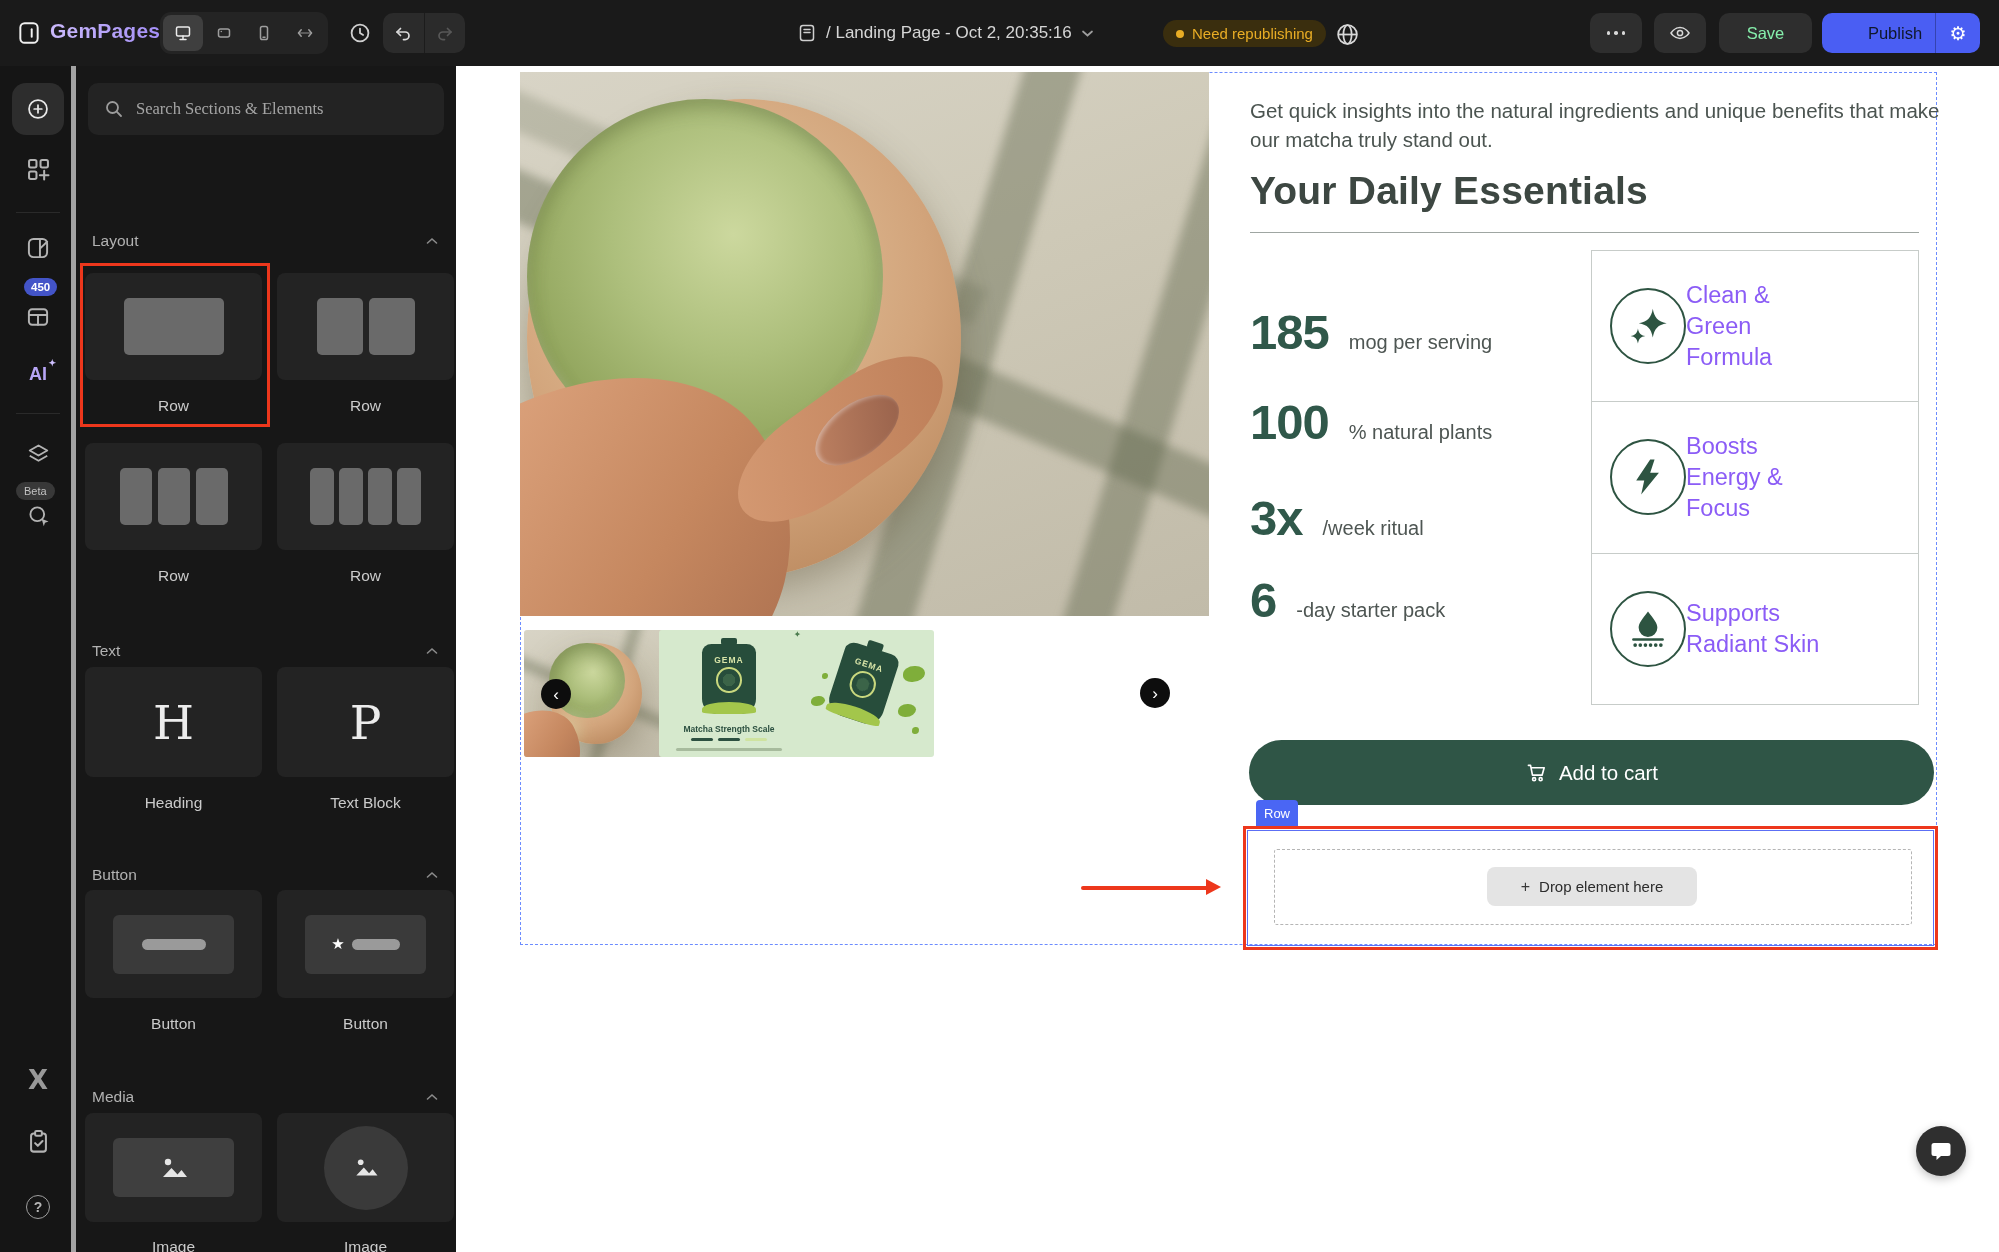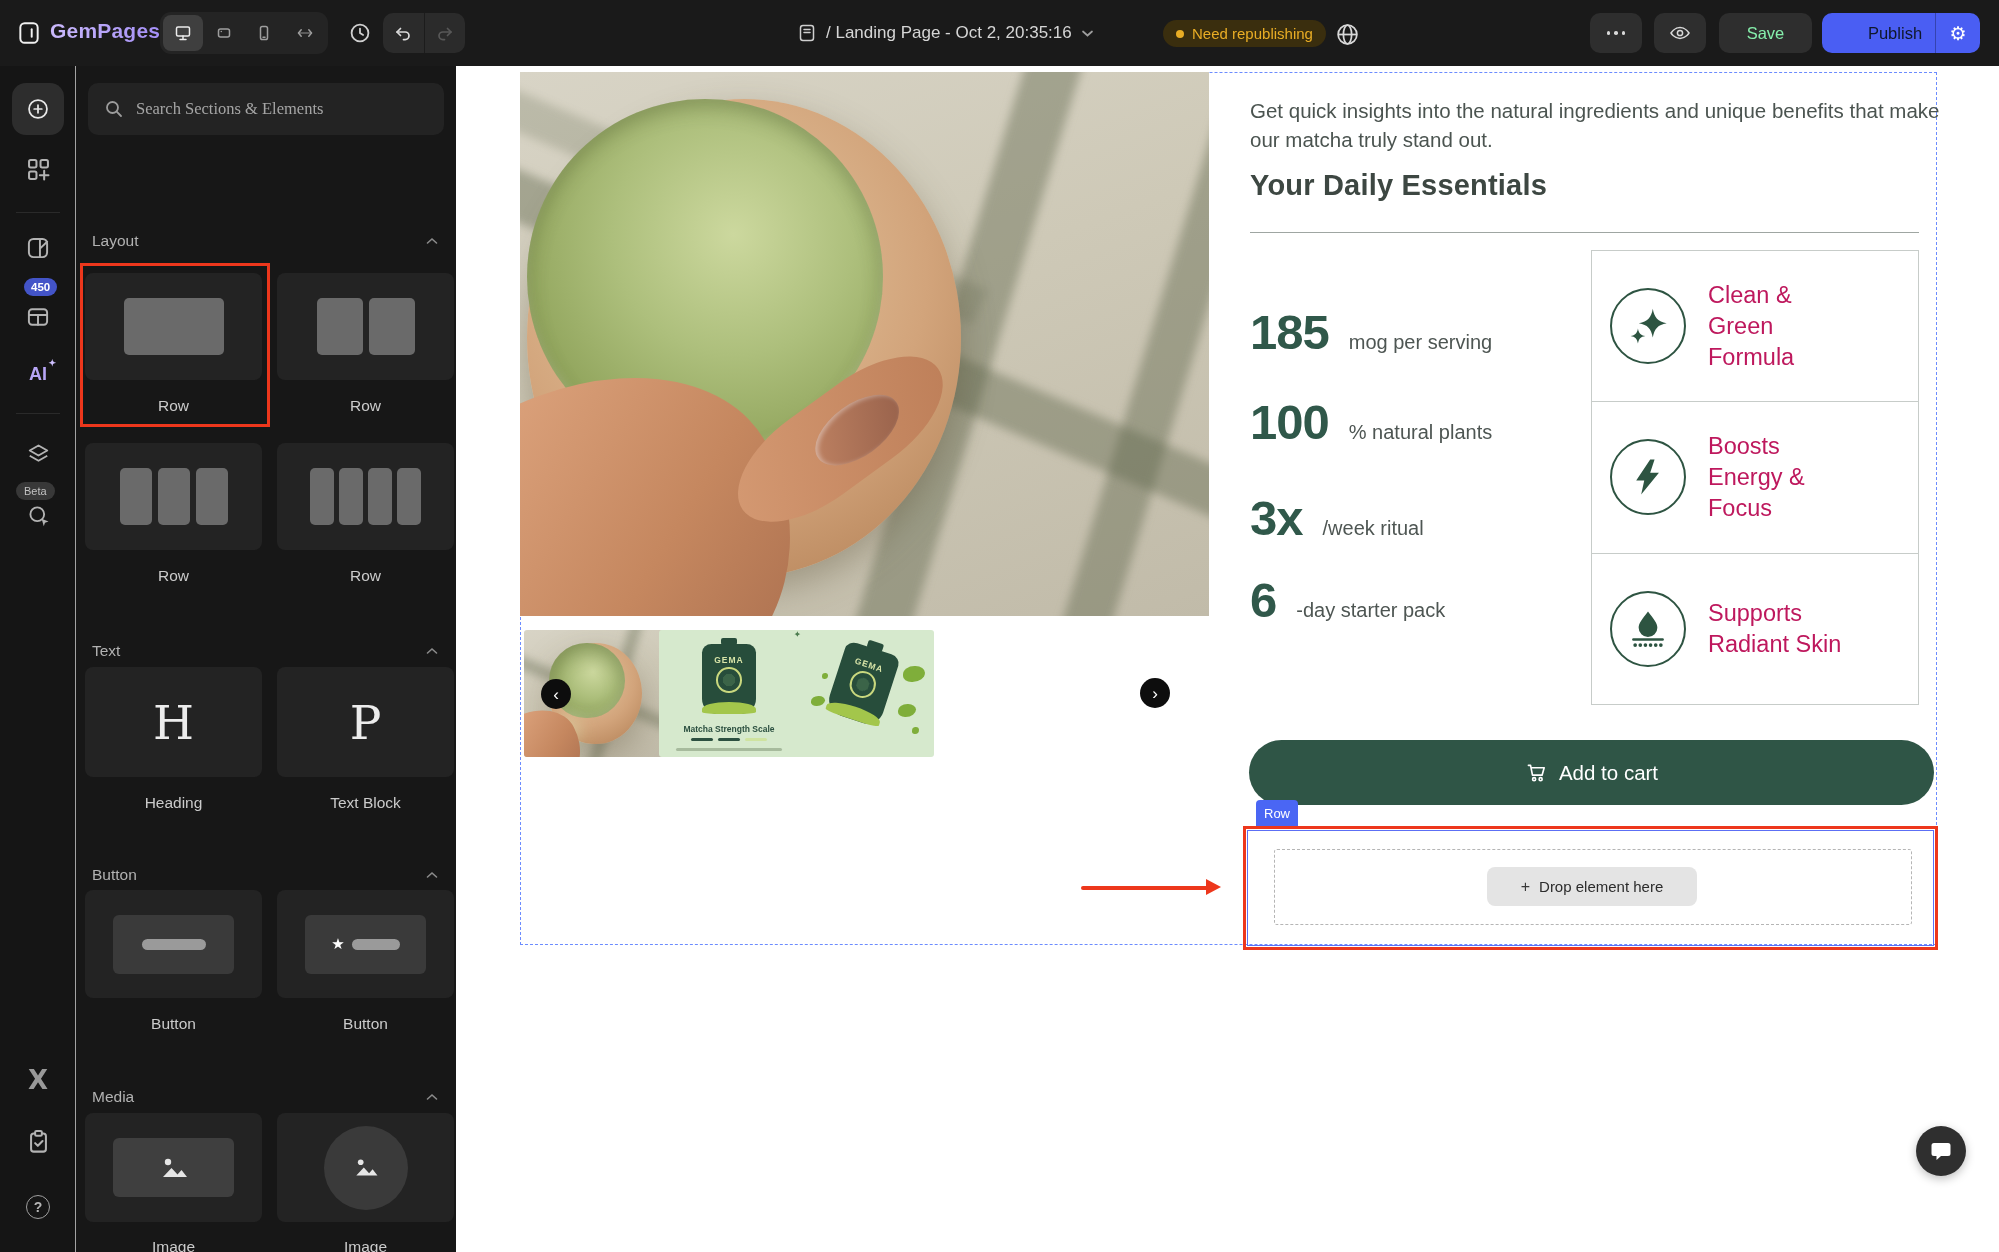--- a/index.html
+++ b/index.html
@@ -37,21 +37,21 @@
   .more-btn { left:1590px; width:52px; }
   .dots { display:flex; gap:4px; }
   .dots i { width:3.5px; height:3.5px; border-radius:50%; background:#d9d9d9; }
   .preview-btn { left:1654px; width:52px; }
   .save-btn { left:1719px; width:93px; color:#86efac; font-size:16.5px; font-family:inherit; }
   .publish-group { position:absolute; left:1822px; top:13px; width:158px; height:40px; border-radius:10px; background:#4a5ef3; display:flex; overflow:hidden; }
   .publish-btn { width:113px; border:none; background:transparent; color:#0f172a; font-size:16.5px; font-family:inherit;padding-left:33px; }
   .settings-btn { width:45px; border:none; background:transparent; border-left:1px solid rgba(0,0,0,.28); color:#fff; font-size:19px; display:flex; align-items:center; justify-content:center; }
 
   
-  .rail { position:absolute; left:0; top:66px; width:76px; height:1186px; background:#151515; border-right:1px solid #a3a3a3; z-index:40; }
+  .rail { position:absolute; left:0; top:66px; width:76px; height:1186px; background:#151515; border-right:5px solid #a3a3a3; z-index:40; }
   .rail-item { position:absolute; left:0; width:76px; display:flex; justify-content:center; }
   .rail-add { top:17px; }
   .rail-add .btn { width:52px; height:52px; background:#2d2d2d; border-radius:14px; display:flex; align-items:center; justify-content:center; }
   .rail-divider { position:absolute; left:16px; width:44px; height:1px; background:#2a2a2a; }
   .count-badge { position:absolute; left:24px; top:212px; height:18px; padding:0 7px; background:#4354c8; border-radius:9px; color:#fff; font-size:11.5px; font-weight:700; line-height:18px; z-index:2; }
   .ai-label { color:#b7a5f6; font-size:18px; font-weight:700; position:relative; }
   .ai-label::after { content:"✦"; position:absolute; right:-9px; top:-6px; font-size:9px; color:#cfc0ff; }
   .beta-badge { position:absolute; left:16px; top:416px; height:18px; padding:0 8px; background:#383838; border-radius:9px; color:#c2c2c2; font-size:11px; line-height:18px; z-index:2; }
   .x-logo { font-size:26px; font-weight:700; color:#999; font-family:"DejaVu Sans", sans-serif; }
   .help-circle { width:24px; height:24px; border:1.6px solid #9f9f9f; border-radius:50%; color:#b5b5b5; font-size:14px; font-weight:700; display:flex; align-items:center; justify-content:center; }
@@ -126,30 +126,30 @@
   .scale-bars i:last-child { background:#cfe3a0; }
   .fineprint { position:absolute; left:12%; bottom:5%; width:76%; height:3px; border-radius:2px; background:rgba(110,130,100,.45); }
   .blob { position:absolute; background:#7fae3a; border-radius:55% 45% 60% 40%; }
   .spark::before { content:"✦"; position:absolute; color:#4d7d4f; font-size:8px; }
 
   .carousel-arrow { position:absolute; width:30px; height:30px; border-radius:50%; background:#0d0d0d; color:#fff;
                     display:flex; align-items:center; justify-content:center; font-size:17px; line-height:1; z-index:6; }
 
   
   .intro { position:absolute; left:794px; top:30px; width:700px; font-size:20.5px; line-height:29px; color:#4b5450; }
-  .product-heading { position:absolute; left:794px; top:103px; font-size:29px; font-weight:700; color:#3d4742; letter-spacing:.2px; }
+  .product-heading { position:absolute; left:794px; top:103px; font-size:39px; font-weight:700; color:#3d4742; letter-spacing:.2px; }
   .divider { position:absolute; left:794px; top:166px; width:669px; height:1px; background:#9fa6a2; }
   .stat-row { position:absolute; left:794px; display:flex; align-items:baseline; gap:20px; }
   .stat-value { font-size:49px; font-weight:700; color:#30584a; letter-spacing:-1px; }
   .stat-unit { font-size:20px; color:#4e5653; }
   .features { position:absolute; left:1135px; top:184px; width:328px; height:455px; border:1px solid #c7ccc9; display:flex; flex-direction:column; background:#fff; }
   .feature-card { flex:1; display:flex; align-items:center; padding-left:18px; }
   .feature-card + .feature-card { border-top:1px solid #c7ccc9; }
   .feature-icon { width:76px; height:76px; border:2.5px solid #2e5442; border-radius:50%; flex:none; display:flex; align-items:center; justify-content:center; }
-  .feature-text { margin-left:22px; font-size:23.5px; line-height:31px; color:#be185d; }
+  .feature-text { font-size:23.5px; line-height:31px; color:#8b5cf6; }
   .cart-btn { position:absolute; left:793px; top:674px; width:685px; height:65px; border-radius:33px; background:#2f5546; border:none;
               color:#fff; font-size:20.5px; font-family:inherit; display:flex; align-items:center; justify-content:center; gap:11px; }
   .row-badge { position:absolute; left:800px; top:734px; min-width:40px; height:26px; padding:0 8px; background:#4a66f4; border-radius:4px 4px 0 0;
                color:#fff; font-size:13px; display:flex; align-items:center; justify-content:center; z-index:8; }
   .drop-red-box { position:absolute; left:787px; top:760px; width:695px; height:124px; border:3px solid #ed371c; z-index:7; }
   .drop-blue-box { position:absolute; left:1px; top:1px; right:1px; bottom:1px; border:1.5px solid #5c6ff5; }
   .drop-dashed { position:absolute; left:818px; top:783px; width:638px; height:76px; border:1.5px dashed #b5b5b5; border-radius:3px; z-index:8; }
   .drop-pill { position:absolute; left:1031px; top:801px; width:210px; height:39px; background:#e4e4e4; border-radius:8px;
                display:flex; align-items:center; justify-content:center; gap:9px; font-size:15px; color:#2c2c2c; z-index:9; }
   .plus-glyph { font-size:16px; color:#3a3a3a; }

